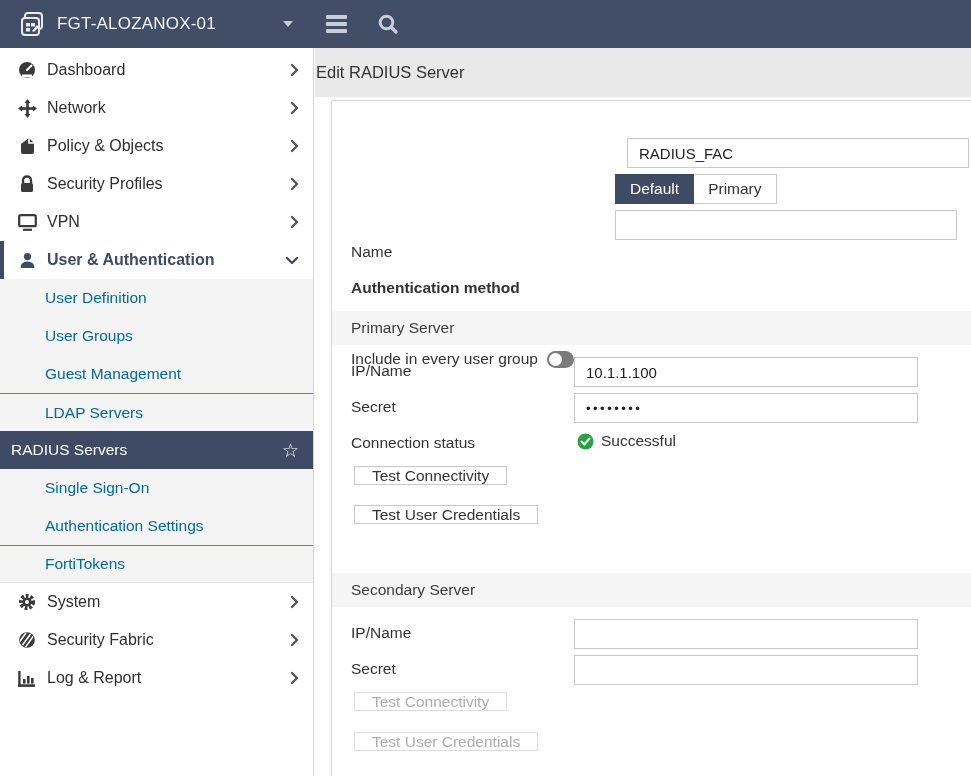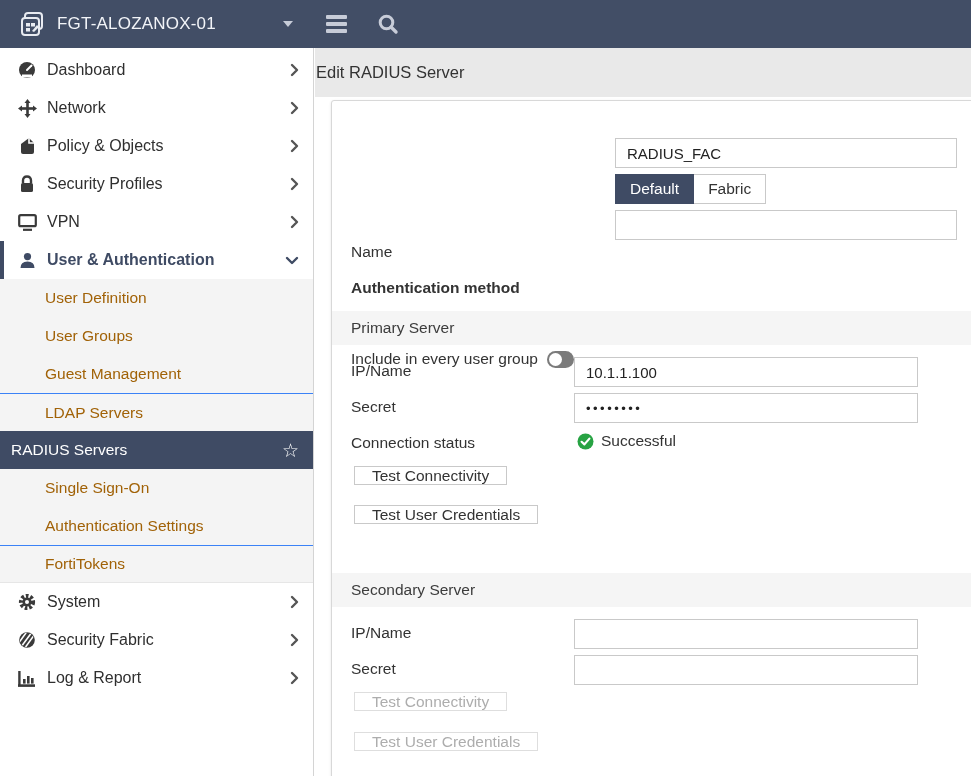--- a/index.html
+++ b/index.html
@@ -28,21 +28,21 @@
     height:38px; display:flex; align-items:center; padding:0 14px 0 16px;
     cursor:pointer; background:#fff;
   }
   .nav-item .nicon { width:22px; display:flex; justify-content:center; align-items:center; }
   .nav-item .nlabel { margin-left:9px; font-size:16px; color:#2f2f2f; flex:1; }
   .nav-item.active { box-shadow:inset 4px 0 0 #3f4b64; }
   .nav-item.active .nlabel { color:#3f4b64; font-weight:bold; }
   .chev { display:flex; align-items:center; }
   .nav-sub {
     height:38px; display:flex; align-items:center; padding:0 14px 0 45px;
-    cursor:pointer; background:#f4f4f4; font-size:15.5px; color:#a16207;
+    cursor:pointer; background:#f4f4f4; font-size:15.5px; color:#0369a1;
   }
   .nav-sub.group-start { border-top:1px solid #3b82f6; }
   .nav-sub.group-end { border-bottom:1px solid #e6e6e6; }
   .nav-sub.selected { background:#3f4b64; color:#fff;padding-left:11px; }
   .nav-sub .nlabel { flex:1; }
   .star { font-size:19px; color:#fff; line-height:1; }
   
   .content { position:absolute; left:315px; top:48px; right:0; bottom:0; background:#fff; }
   .content-header {
     height:49px; background:#e9e9e9; display:flex; align-items:center; padding-left:1px;
@@ -309,26 +309,26 @@
   </div>
 
   <div class="content">
     <div class="content-header">
       <span>Edit RADIUS Server</span>
     </div>
 
     <div class="card">
 
       <div class="lbl" style="top:142px;">Name</div>
-      <input class="tinput" style="left: 283px; top: 37px; width: 342px;" type="text" value="RADIUS_FAC">
+      <input class="tinput" style="left: 295px; top: 37px; width: 342px;" type="text" value="RADIUS_FAC">
 
       <div class="lbl" style="top:178px;font-weight:bold;">Authentication method</div>
       <div class="segmented" style="left:283px; top:73px;">
         <div class="seg selected">Default</div>
-        <div class="seg">Fabric</div>
+        <div class="seg">Primary</div>
       </div>
 
       <div class="lbl" style="top:214px;">NAS IP</div>
       <input class="tinput" style="left: 283px; top: 109px; width: 342px;" type="text" value="">
 
       <div class="inc-row" style="top:249px;">
         <span class="txt">Include in every user group</span>
         <span class="toggle">
             <span class="knob"></span>
           </span>

